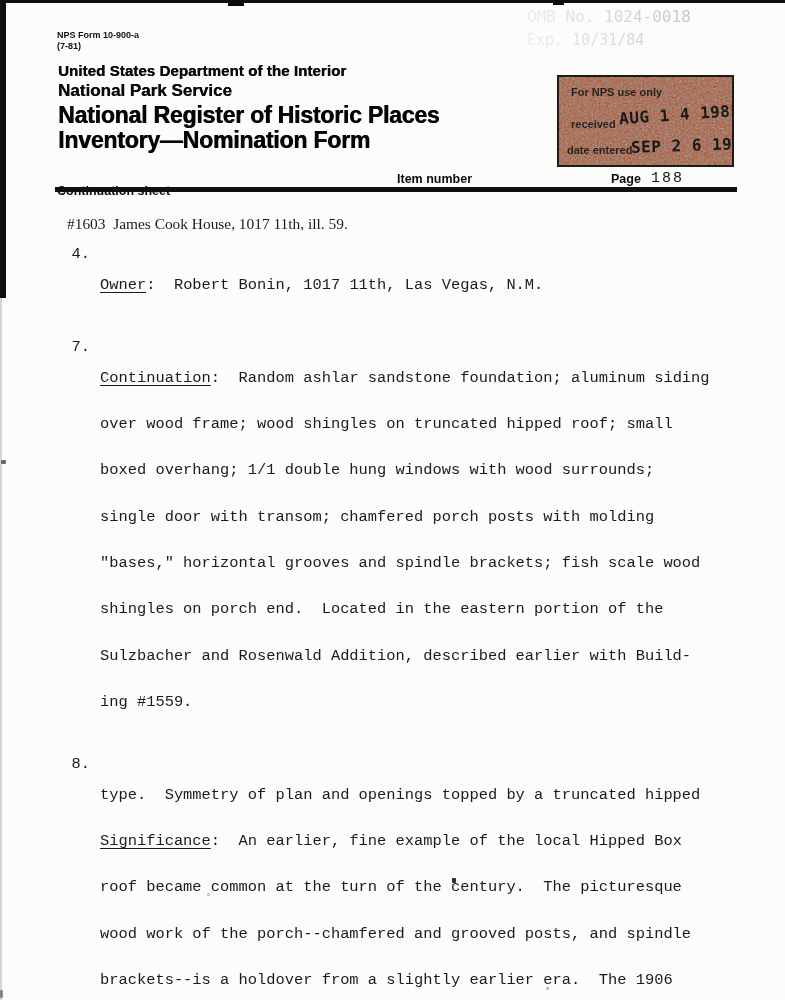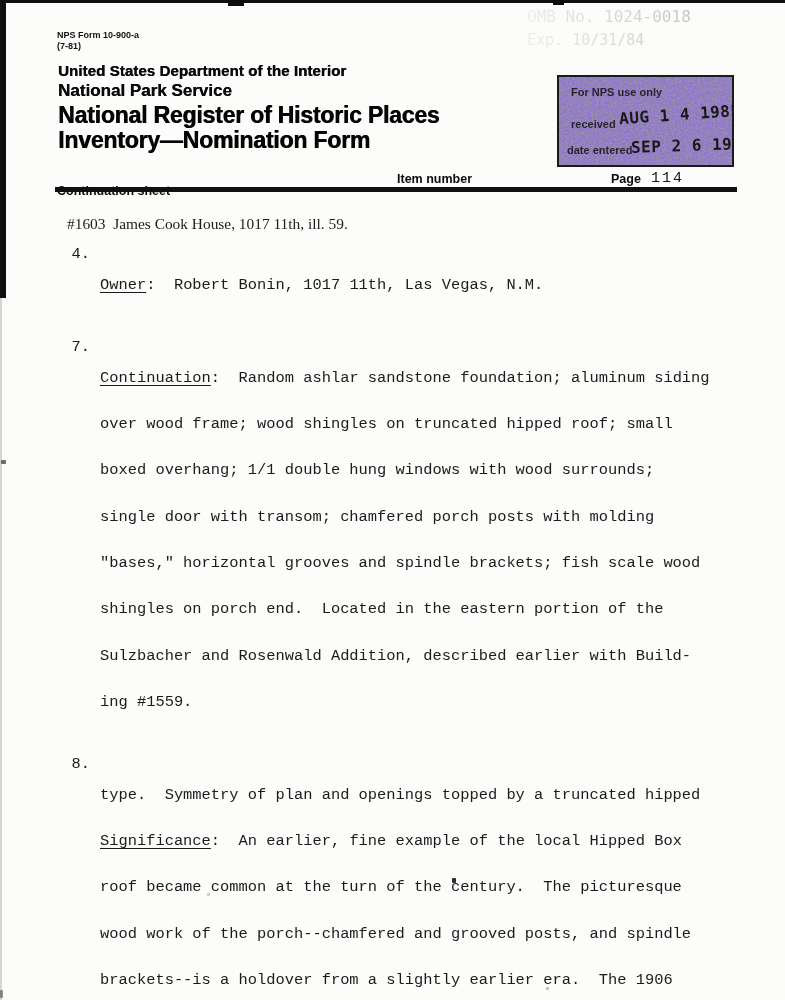--- a/index.html
+++ b/index.html
@@ -26,21 +26,21 @@
   .omb{position:absolute;font-family:"DejaVu Sans Mono",monospace;color:#8f8f8f;
        filter:blur(.4px);white-space:pre;}
   .omb1{left:527px;top:7px;font-size:16px;opacity:.55;
         -webkit-mask-image:linear-gradient(90deg,rgba(0,0,0,.25),rgba(0,0,0,.9));
         mask-image:linear-gradient(90deg,rgba(0,0,0,.25),rgba(0,0,0,.9));}
   .omb2{left:527px;top:31px;font-size:15px;opacity:.45;
         -webkit-mask-image:linear-gradient(90deg,rgba(0,0,0,.3),rgba(0,0,0,.8));
         mask-image:linear-gradient(90deg,rgba(0,0,0,.3),rgba(0,0,0,.8));}
   
   .stamp-box{position:absolute;left:557px;top:75px;width:177px;height:92px;
-        background:#8b5cf6;border:2px solid #1b1b1b;box-sizing:border-box;overflow:hidden;}
+        background:#c2410c;border:2px solid #1b1b1b;box-sizing:border-box;overflow:hidden;}
   .stamp-box svg{position:absolute;left:0;top:0;width:100%;height:100%;}
   .stamp-label{position:absolute;font-size:11px;font-weight:bold;color:#161616;
         filter:blur(.45px);opacity:.88;z-index:2;}
   .stamp-date{position:absolute;font-family:"DejaVu Sans Mono",monospace;font-size:16px;
         font-weight:bold;color:#191919;letter-spacing:.5px;white-space:pre;z-index:2;}
   
   .hdr-label{position:absolute;top:172px;font-size:12.5px;font-weight:bold;color:#0c0c0c;}
   .page-num{position:absolute;left:651px;top:170px;font-family:"Liberation Mono",monospace;
         font-size:15px;color:#161616;letter-spacing:2px;}
   .thick-rule{position:absolute;left:55px;top:187px;width:682px;height:4.5px;background:#101010;}
@@ -95,21 +95,21 @@
     <div class="stamp-label" style="left:12px;top:9px;">For NPS use only</div>
     <div class="stamp-label" style="left:12px;top:41px;">received</div>
     <div class="stamp-date" style="left:60px;top:28px;transform:rotate(-4deg);">AUG 1 4 1985</div>
     <div class="stamp-label" style="left:8px;top:67px;">date entered</div>
     <div class="stamp-date" style="left:72px;top:59px;transform:rotate(-2deg);">SEP 2 6 198</div>
   </div>
 
   <div class="hdr-label" style="left:57px;margin-top:12px;">Continuation sheet</div>
   <div class="hdr-label" style="left:397px;">Item number</div>
   <div class="hdr-label" style="left:611px;">Page</div>
-  <div class="page-num">114</div>
+  <div class="page-num">188</div>
   <div class="thick-rule"></div>
 
   <div class="body-text">
 
     <div class="tline indent">#1603  James Cook House, 1017 11th, ill. 59.</div>
     <div class="blank"></div>
 
     <div class="item">
       <div class="num">4.</div>
       <div class="txt">

